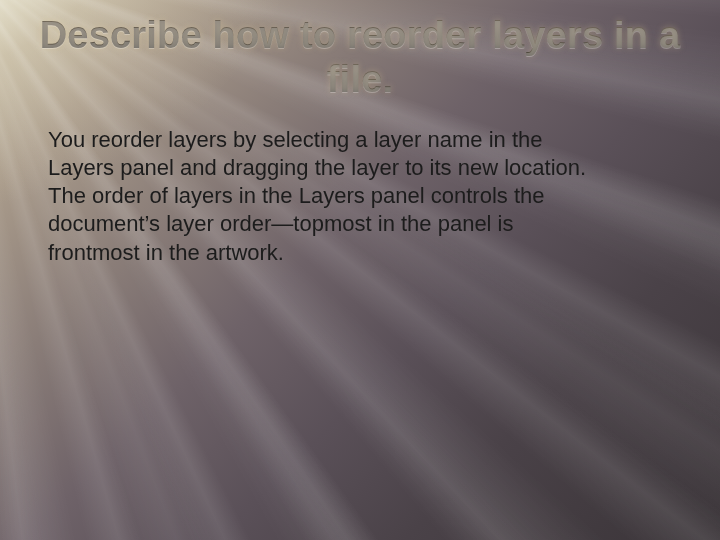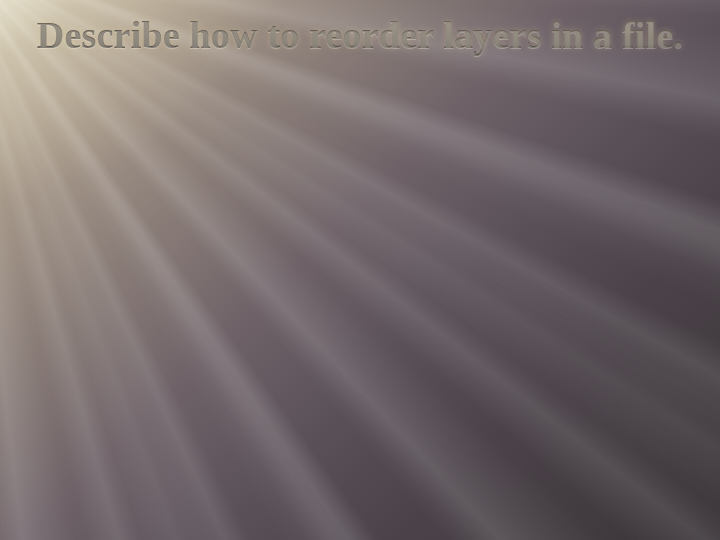--- a/index.html
+++ b/index.html
@@ -15,21 +15,21 @@
         rgba(240,230,200,0.3) 25%,
         rgba(180,170,160,0.0) 45%),
       linear-gradient(135deg,
         #c8bfa8 0%,
         #a89a8a 15%,
         #8a7d78 30%,
         #6e6268 45%,
         #5a5058 60%,
         #4a4248 75%,
         #3a3438 100%);
-    font-family: Liberation Serif, serif;
+    font-family: Liberation Sans, sans-serif;
   }
   .rays {
     position: absolute;
     inset: 0;
     background:
       repeating-conic-gradient(from 225deg at -50px -50px,
         rgba(255,255,255,0.0) 0deg,
         rgba(255,255,255,0.10) 2deg,
         rgba(255,255,255,0.0) 5deg,
         rgba(255,255,255,0.0) 9deg);
@@ -82,13 +82,14 @@
 </style>
 </head>
 <body>
 
 <div class="slide">
   <div class="rays"></div>
   <div class="rays2"></div>
   <h1 class="title">
     <span class="fill">Describe how to reorder layers in a file.</span>
   </h1>
+  <p class="body">You reorder layers by selecting a layer name in the Layers panel and dragging the layer to its new location. The order of layers in the Layers panel controls the document’s layer order—topmost in the panel is frontmost in the artwork.</p>
 </div>
 
 </body></html>

